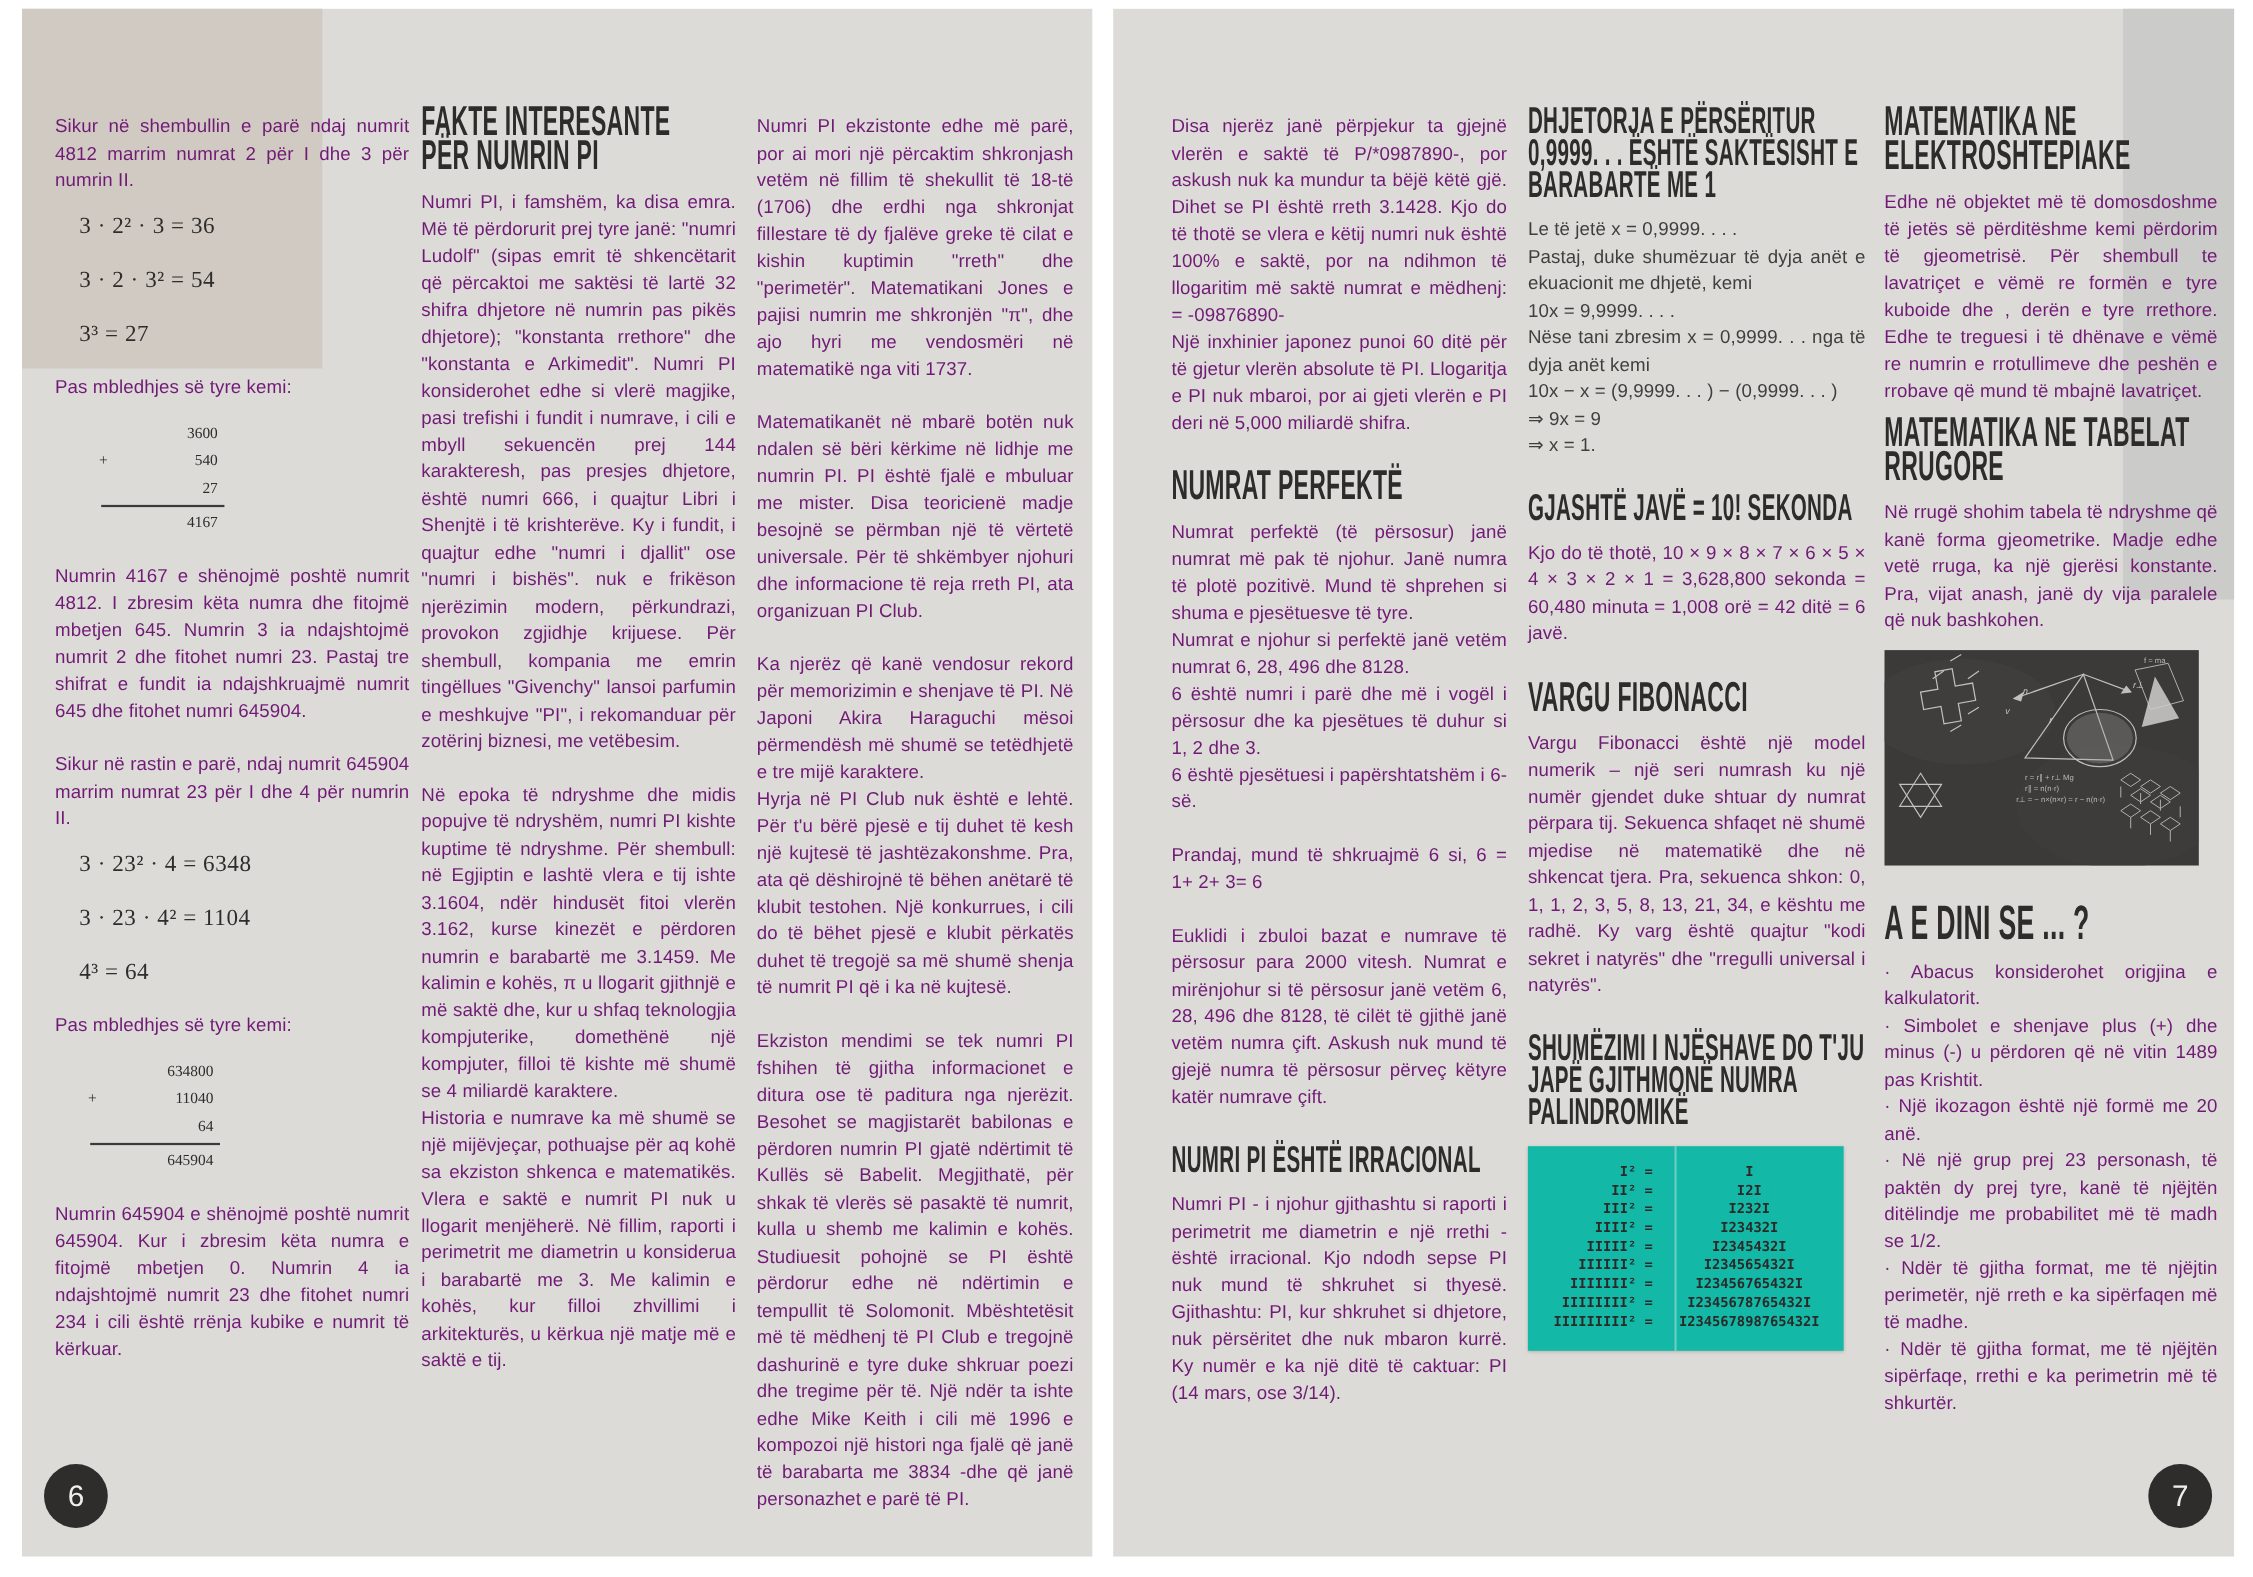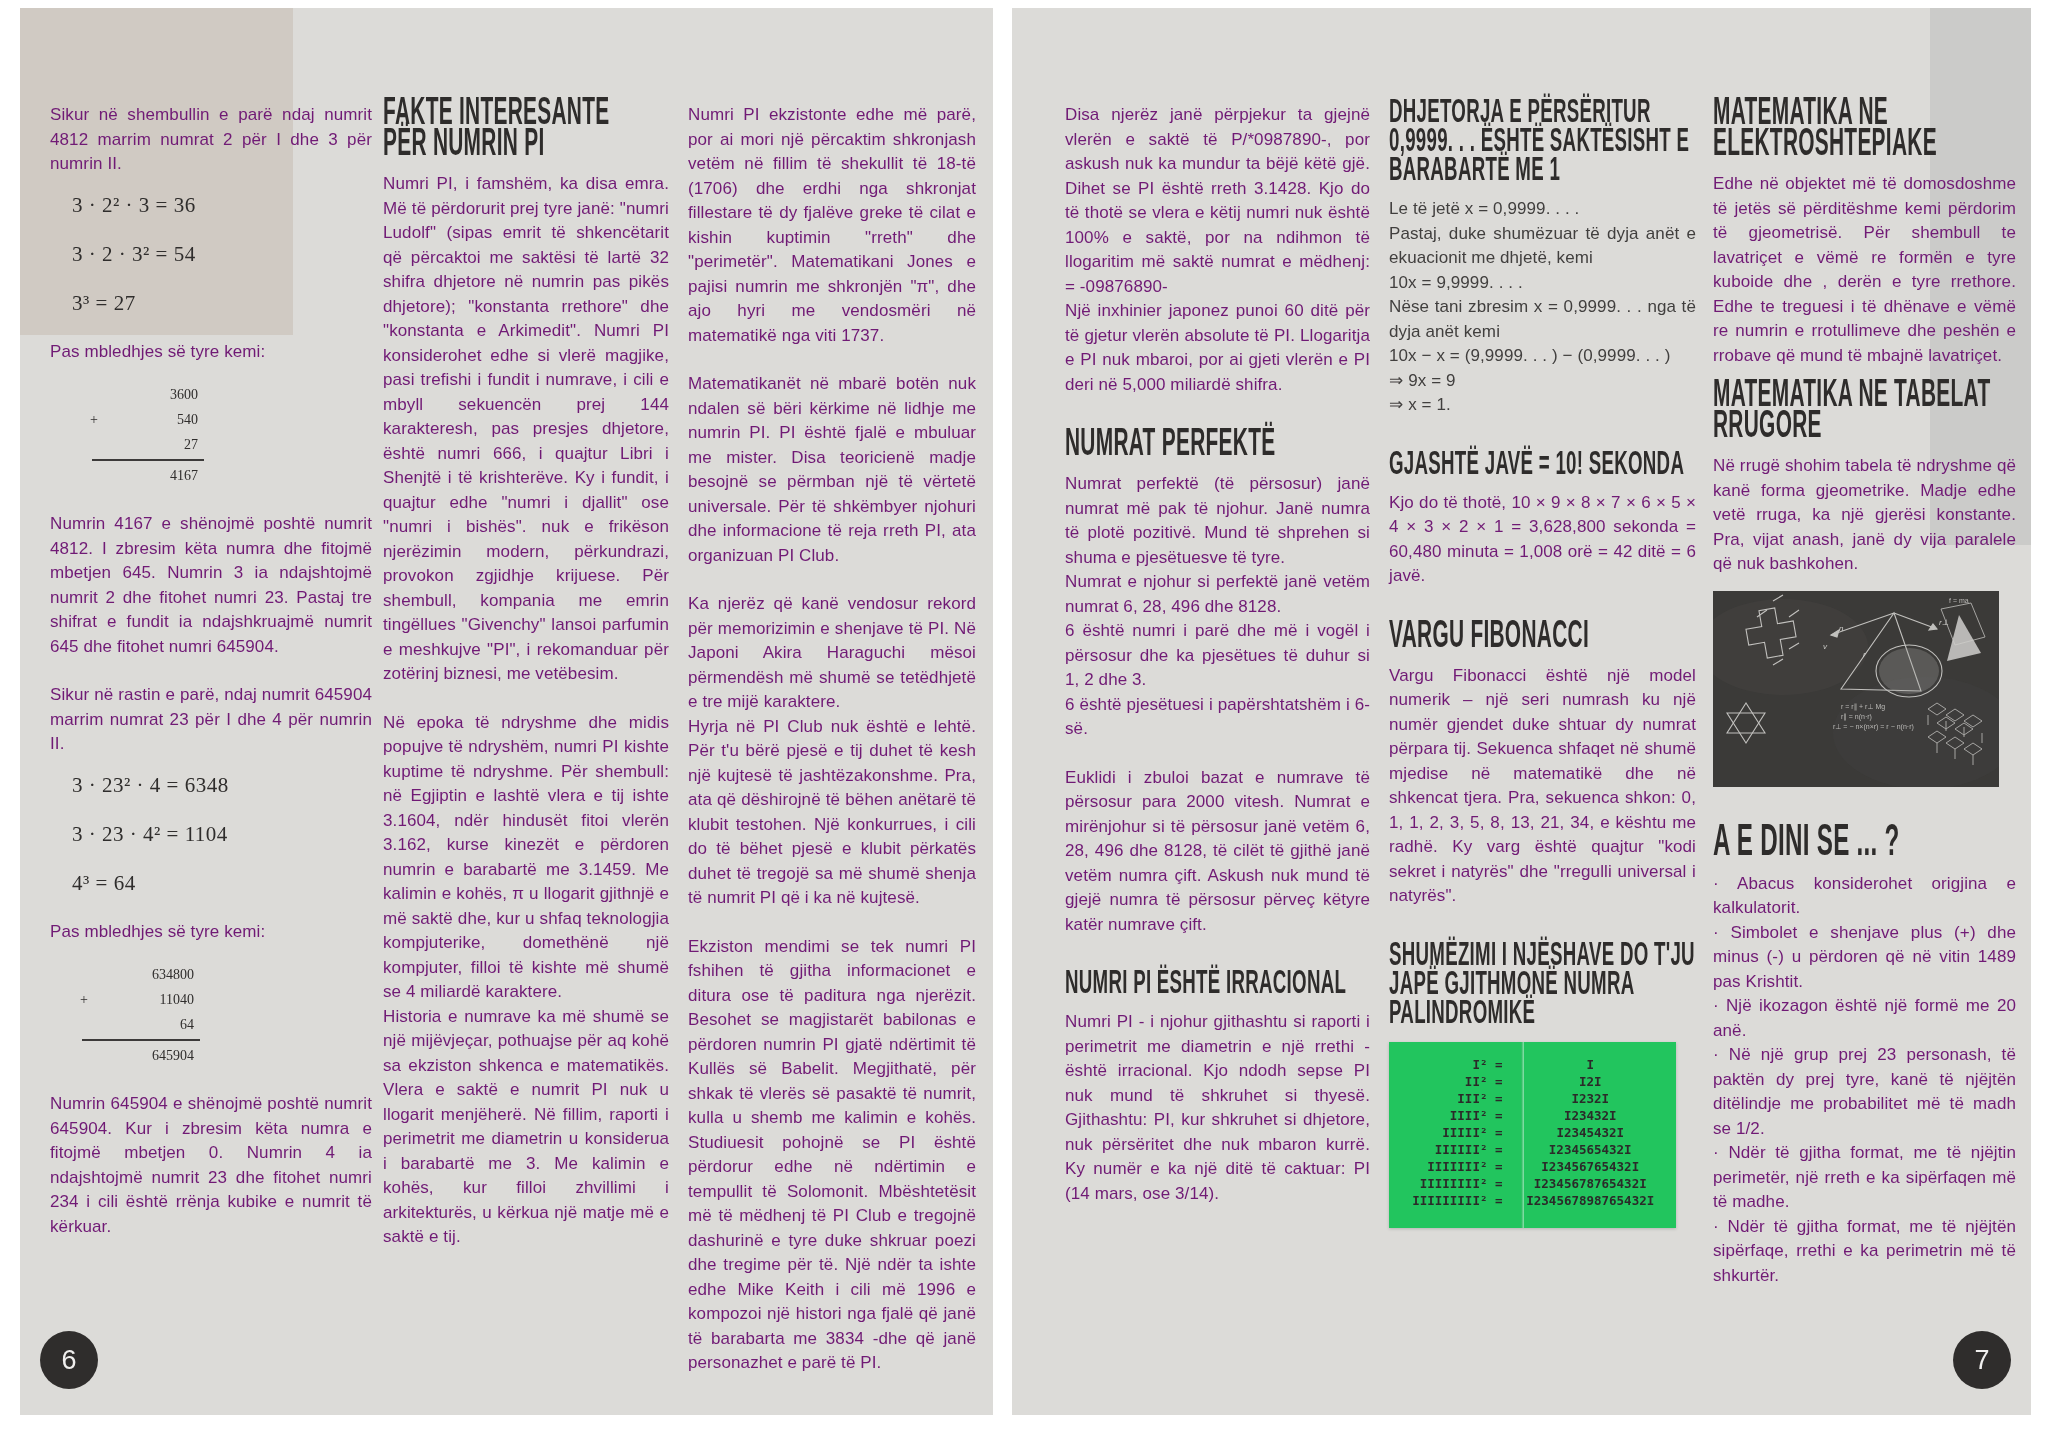--- a/index.html
+++ b/index.html
@@ -55,21 +55,21 @@
   .bullets .para{margin-top:0;}
   .pagenum{
     position:absolute;width:58px;height:58px;border-radius:50%;
     background:#2f2d2c;color:#f0efee;display:flex;align-items:center;
     justify-content:center;font-size:27px;bottom:26px;
   }
   .pagenum-left{left:20px;}
   .pagenum-right{right:20px;}
   .chalkboard{margin-top:14px;width:286px;height:196px;display:block;}
   .palindrome{
-    margin-top:16px;width:287px;height:186px;background:#22c55e;
+    margin-top:16px;width:287px;height:186px;background:#14b8a6;
     position:relative;box-shadow:0 1px 3px rgba(0,0,0,0.18);
     padding:14px 6px 0 6px;box-sizing:border-box;
   }
   .palindrome .fold{
     position:absolute;left:46%;top:0;bottom:0;width:3px;
     background:linear-gradient(to right, rgba(0,0,0,0.07), rgba(255,255,255,0.5));
   }
   .pal-row{display:flex;font-family:"DejaVu Sans Mono", monospace;
     font-weight:bold;font-size:12.5px;line-height:17px;color:#2b2a29;}
   .pal-l{width:42%;text-align:right;padding-right:8px;box-sizing:border-box;}
@@ -141,20 +141,21 @@
     <div class="col rcol1">
       <p class="para">Disa njerëz janë përpjekur ta gjejnë vlerën e saktë të P/*0987890-, por askush nuk ka mundur ta bëjë këtë gjë. Dihet se PI është rreth 3.1428. Kjo do të thotë se vlera e këtij numri nuk është 100% e saktë, por na ndihmon të llogaritim më saktë numrat e mëdhenj: = -09876890-</p>
       <p class="para">Një inxhinier japonez punoi 60 ditë për të gjetur vlerën absolute të PI. Llogaritja e PI nuk mbaroi, por ai gjeti vlerën e PI deri në 5,000 miliardë shifra.</p>
       <div class="headline ht">
         <div class="hl">NUMRAT PERFEKTË</div>
       </div>
       <p class="para">Numrat perfektë (të përsosur) janë numrat më pak të njohur. Janë numra të plotë pozitivë. Mund të shprehen si shuma e pjesëtuesve të tyre.</p>
       <p class="para">Numrat e njohur si perfektë janë vetëm numrat 6, 28, 496 dhe 8128.</p>
       <p class="para">6 është numri i parë dhe më i vogël i përsosur dhe ka pjesëtues të duhur si 1, 2 dhe 3.</p>
       <p class="para">6 është pjesëtuesi i papërshtatshëm i 6-së.</p>
+      <p class="para gap">Prandaj, mund të shkruajmë 6 si, 6 = 1+ 2+ 3= 6</p>
       <p class="para gap">Euklidi i zbuloi bazat e numrave të përsosur para 2000 vitesh. Numrat e mirënjohur si të përsosur janë vetëm 6, 28, 496 dhe 8128, të cilët të gjithë janë vetëm numra çift. Askush nuk mund të gjejë numra të përsosur përveç këtyre katër numrave çift.</p>
       <div class="headline h-sm ht">
         <div class="hl">NUMRI PI ËSHTË IRRACIONAL</div>
       </div>
       <p class="para">Numri PI - i njohur gjithashtu si raporti i perimetrit me diametrin e një rrethi - është irracional. Kjo ndodh sepse PI nuk mund të shkruhet si thyesë. Gjithashtu: PI, kur shkruhet si dhjetore, nuk përsëritet dhe nuk mbaron kurrë. Ky numër e ka një ditë të caktuar: PI (14 mars, ose 3/14).</p>
     </div>
 
     <div class="col rcol2">
       <div class="headline h-sm">
         <div class="hl">DHJETORJA E PËRSËRITUR</div>

